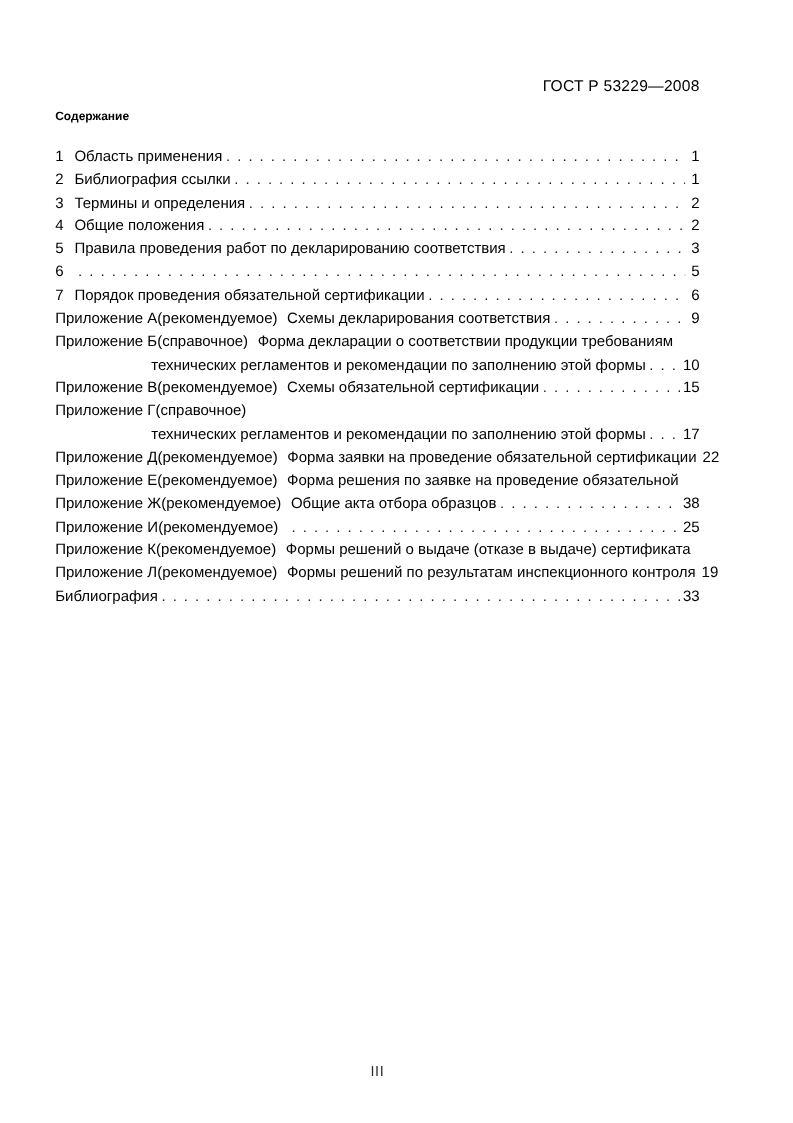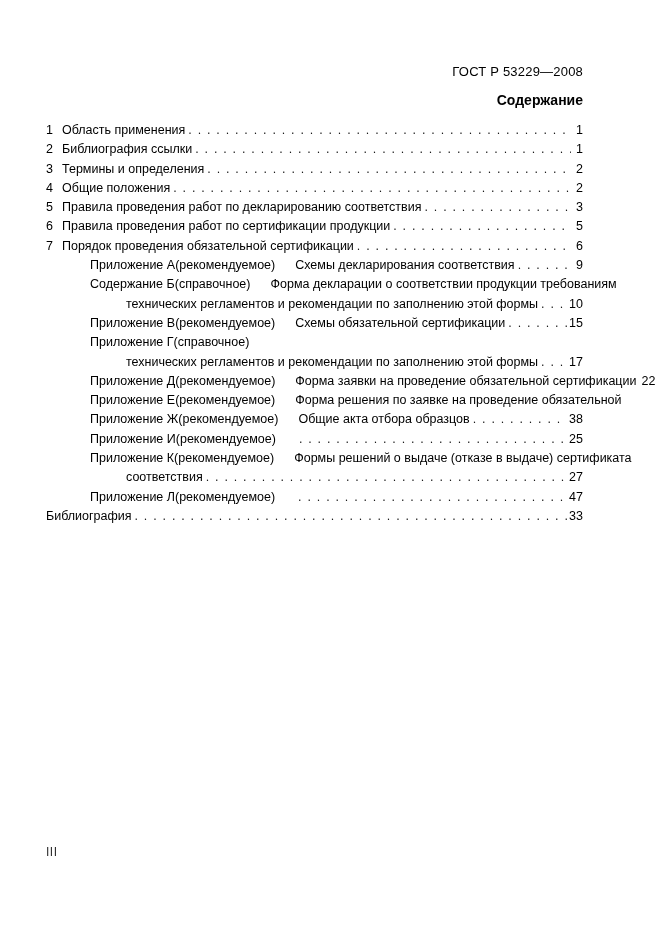--- a/index.html
+++ b/index.html
@@ -24,64 +24,64 @@
     text-align: right;
     font-size: 13px;
     font-weight: normal;
     letter-spacing: 0.2px;
   }
   .doc-title {
     position: absolute;
     top: 92px;
     left: 46px;
     width: 537px;
-    text-align: right;
-    font-size: 14px;
+    text-align: left;
+    font-size: 10px;
     font-weight: bold;
   }
   .toc {
     position: absolute;
     top: 121px;
     left: 46px;
     width: 537px;
     font-size: 12.5px;
   }
   .row {
     display: flex;
     align-items: baseline;
     height: 19.3px;
     line-height: 19.3px;
     white-space: nowrap;
   }
   .num   { flex: 0 0 16px; }
-  .label { flex: 0 0 82px; margin-left: 44px; }
-  .kind  { margin-right: 20px; }
+  .label { flex: 0 0 82px; }
+  .kind  { margin-right: 8px; }
   .cind  { flex: 0 0 80px; }
   .txt   { flex: 0 0 auto; }
   .dots {
     flex: 1 1 auto;
     overflow: hidden;
     margin: 0 2px 0 3px;
     letter-spacing: 1.2px;
     color: #1c1c1c;
   }
   .dots::after {
     content: ". . . . . . . . . . . . . . . . . . . . . . . . . . . . . . . . . . . . . . . . . . . . . . . . . . . . . . . . . . . . . . . . . . . . . . . .";
   }
   .pg {
     flex: 0 0 auto;
     text-align: right;
     min-width: 10px;
   }
   .doc-footer {
     position: absolute;
-    top: 845px;
-    left: 46px;
-    width: 537px;
-    text-align: left;
+    top: 886px;
+    left: 46px;
+    width: 537px;
+    text-align: center;
     font-size: 12px;
     color: #2e2e2e;
     letter-spacing: 0.5px;
   }
 </style>
 </head>
 <body>
 
 <div class="doc-header">ГОСТ Р 53229—2008</div>
 
@@ -119,42 +119,41 @@
 
   <div class="row">
     <span class="num">5</span>
     <span class="txt">Правила проведения работ по декларированию соответствия</span>
     <span class="dots"></span>
     <span class="pg">3</span>
   </div>
 
   <div class="row">
     <span class="num">6</span>
-    <span class="txt">Правила проведения работ по сертификации продукции</span>
     <span class="dots"></span>
     <span class="pg">5</span>
   </div>
 
   <div class="row">
     <span class="num">7</span>
     <span class="txt">Порядок проведения обязательной сертификации</span>
     <span class="dots"></span>
     <span class="pg">6</span>
   </div>
 
   <div class="row">
     <span class="label">Приложение А</span>
     <span class="kind">(рекомендуемое)</span>
     <span class="txt">Схемы декларирования соответствия</span>
     <span class="dots"></span>
     <span class="pg">9</span>
   </div>
 
   <div class="row">
-    <span class="label">Содержание Б</span>
+    <span class="label">Приложение Б</span>
     <span class="kind">(справочное)</span>
     <span class="txt">Форма декларации о соответствии продукции требованиям</span>
   </div>
 
   <div class="row">
     <span class="cind"></span>
     <span class="txt">технических регламентов и рекомендации по заполнению этой формы</span>
     <span class="dots"></span>
     <span class="pg">10</span>
   </div>
@@ -208,32 +207,27 @@
     <span class="dots"></span>
     <span class="pg">25</span>
   </div>
 
   <div class="row">
     <span class="label">Приложение К</span>
     <span class="kind">(рекомендуемое)</span>
     <span class="txt">Формы решений о выдаче (отказе в выдаче) сертификата</span>
   </div>
 
-  <div class="row">
-    <span class="cind"></span>
-    <span class="txt">соответствия</span>
-    <span class="dots"></span>
-    <span class="pg">27</span>
-  </div>
 
   <div class="row">
     <span class="label">Приложение Л</span>
     <span class="kind">(рекомендуемое)</span>
-    <span class="dots"></span>
-    <span class="pg">47</span>
+    <span class="txt">Формы решений по результатам инспекционного контроля</span>
+    <span class="dots"></span>
+    <span class="pg">19</span>
   </div>
 
   <div class="row">
     <span class="txt">Библиография</span>
     <span class="dots"></span>
     <span class="pg">33</span>
   </div>
 
 </div>
 

